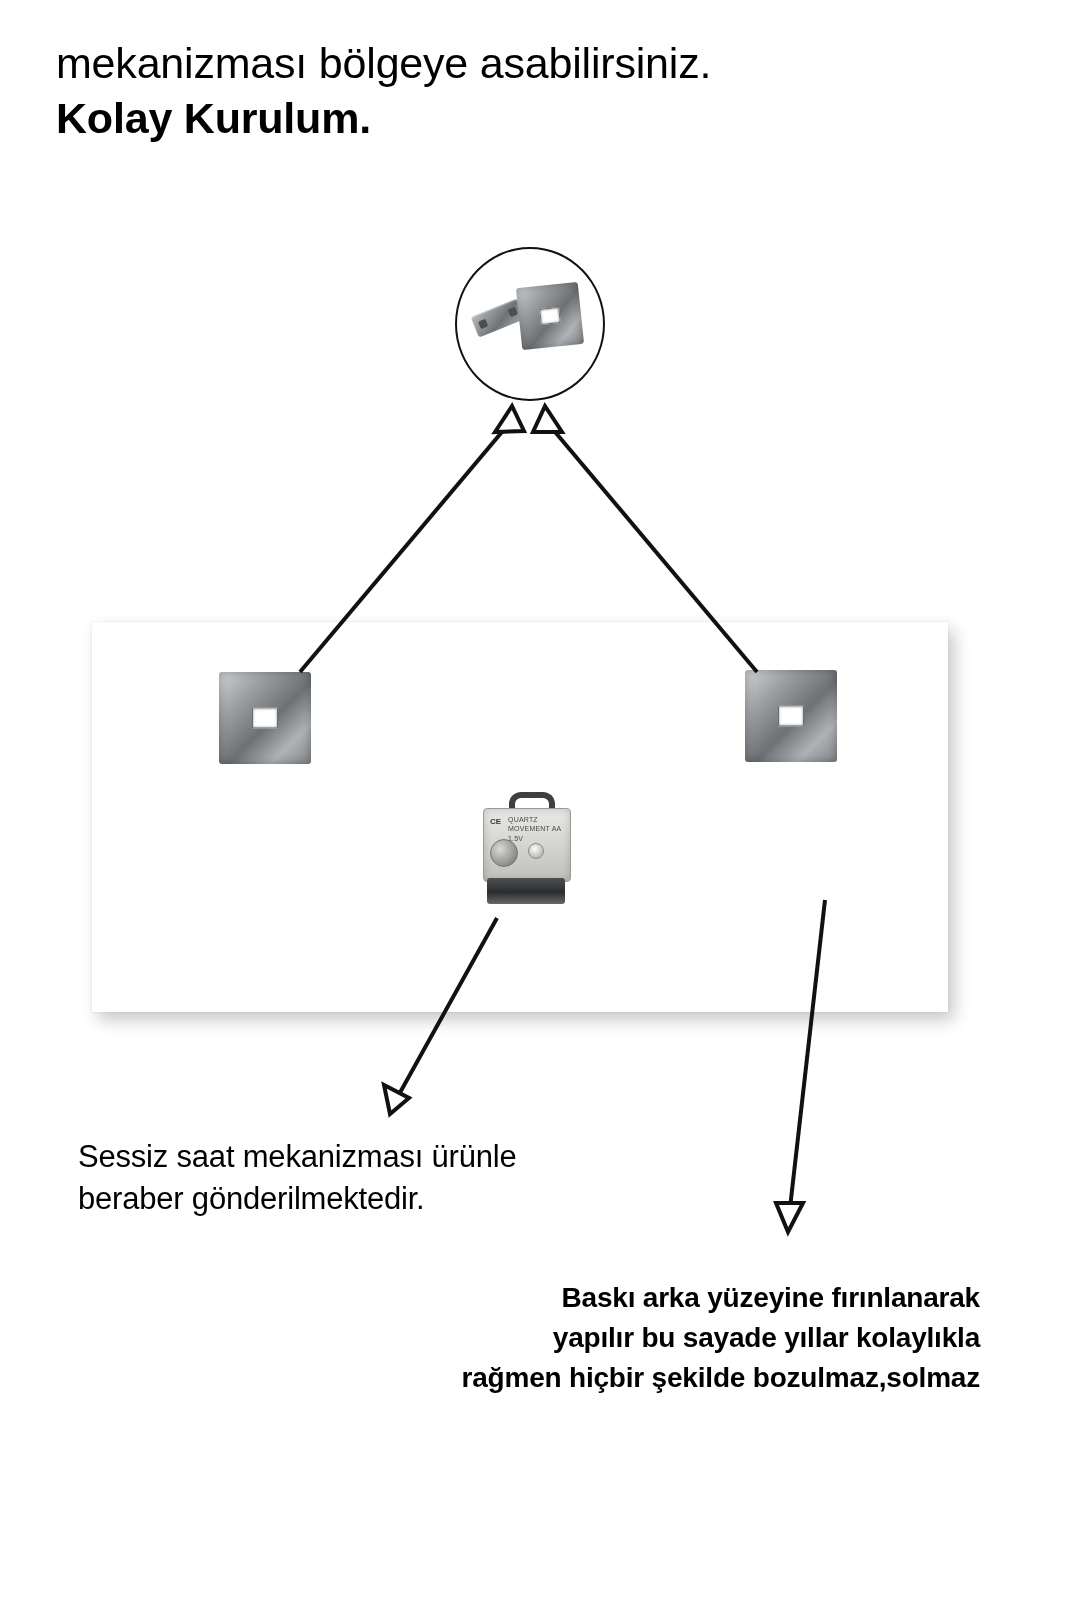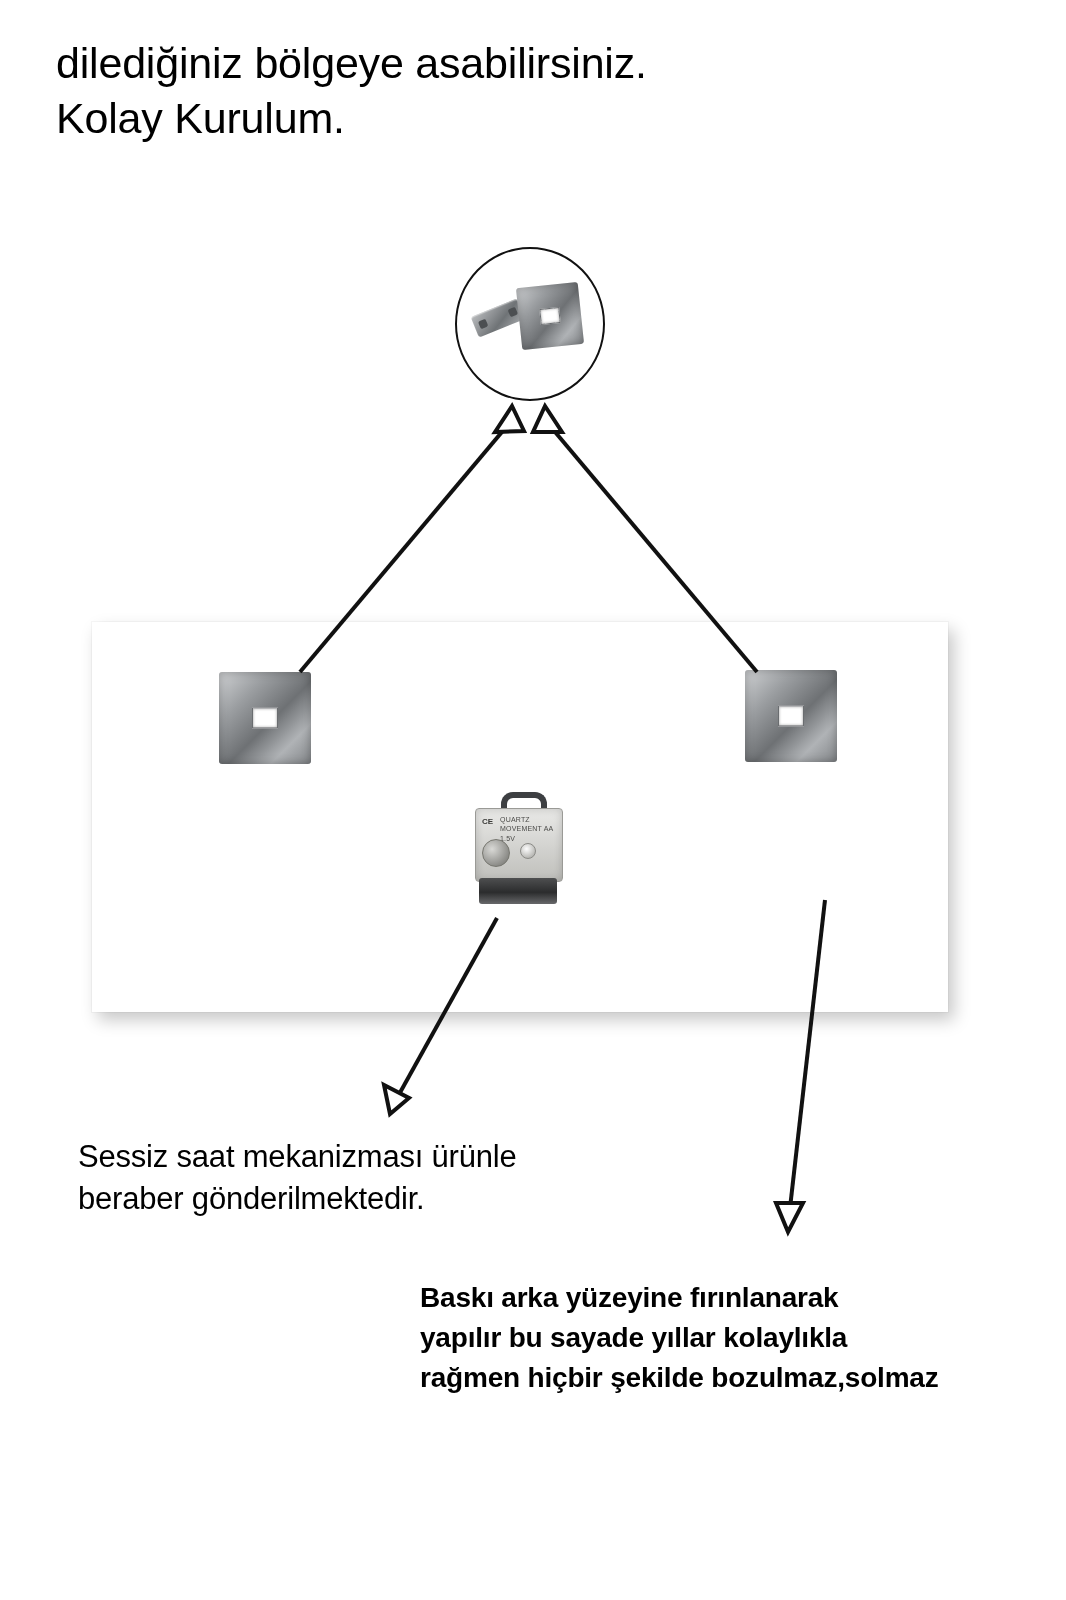--- a/index.html
+++ b/index.html
@@ -21,21 +21,21 @@
     position: absolute;
     left: 56px;
     top: 36px;
     width: 820px;
     font-size: 43px;
     line-height: 1.28;
     font-weight: 400;
     letter-spacing: -0.2px;
   }
   #headline .b { font-weight: 700; }
-  #headline .line4 { font-weight: 400; }
+  #headline .line4 { font-weight: 700; }
 
   
   #detail-circle {
     position: absolute;
     left: 455px;
     top: 247px;
     width: 146px;
     height: 150px;
     border: 2.5px solid #111;
     border-radius: 50%;
@@ -108,21 +108,21 @@
   #plate-right {
     position: absolute;
     left: 653px; top: 48px;
     width: 92px; height: 92px;
   }
   #plate-right .keyhole { width: 24px; height: 19px; }
 
   
   #mechanism {
     position: absolute;
-    left: 383px;
+    left: 391px;
     top: 170px;
     width: 86px;
     height: 118px;
     text-decoration: underline;
   }
   #mech-hanger {
     position: absolute;
     left: 26px; top: 0;
     width: 34px; height: 20px;
     border: 6px solid #3d3f42;
@@ -199,27 +199,28 @@
   }
   #caption-print {
     position: absolute;
     left: 420px;
     top: 1278px;
     width: 560px;
     font-size: 28px;
     font-weight: 700;
     line-height: 1.42;
     letter-spacing: -0.2px;
+    text-align: right;
   }
 </style>
 </head>
 <body>
 
 <div id="headline">
-  <div>dilediğiniz bölgeye asabilirsiniz.</div>
+  <div>mekanizması bölgeye asabilirsiniz.</div>
   <div class="line4">Kolay Kurulum.</div>
 </div>
 
 <div id="detail-circle">
   <div class="strip"></div>
   <div class="plate" id="circle-plate">
     <div class="keyhole"></div>
   </div>
 </div>
 

